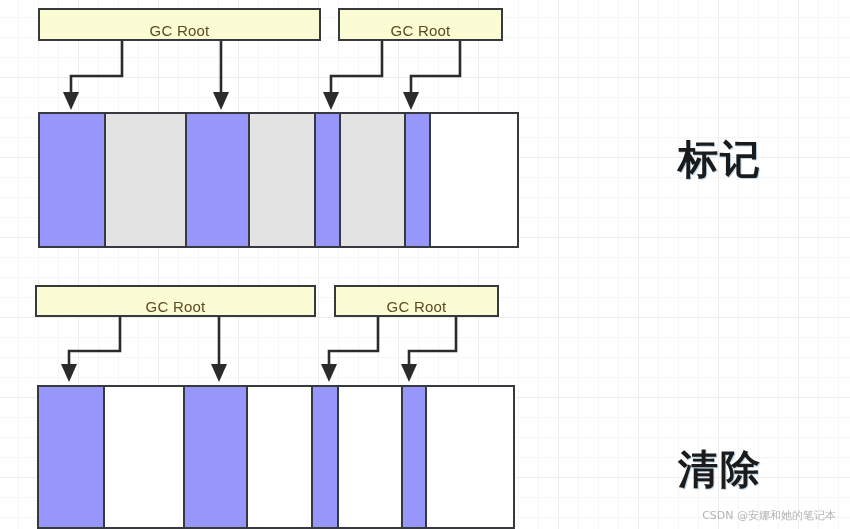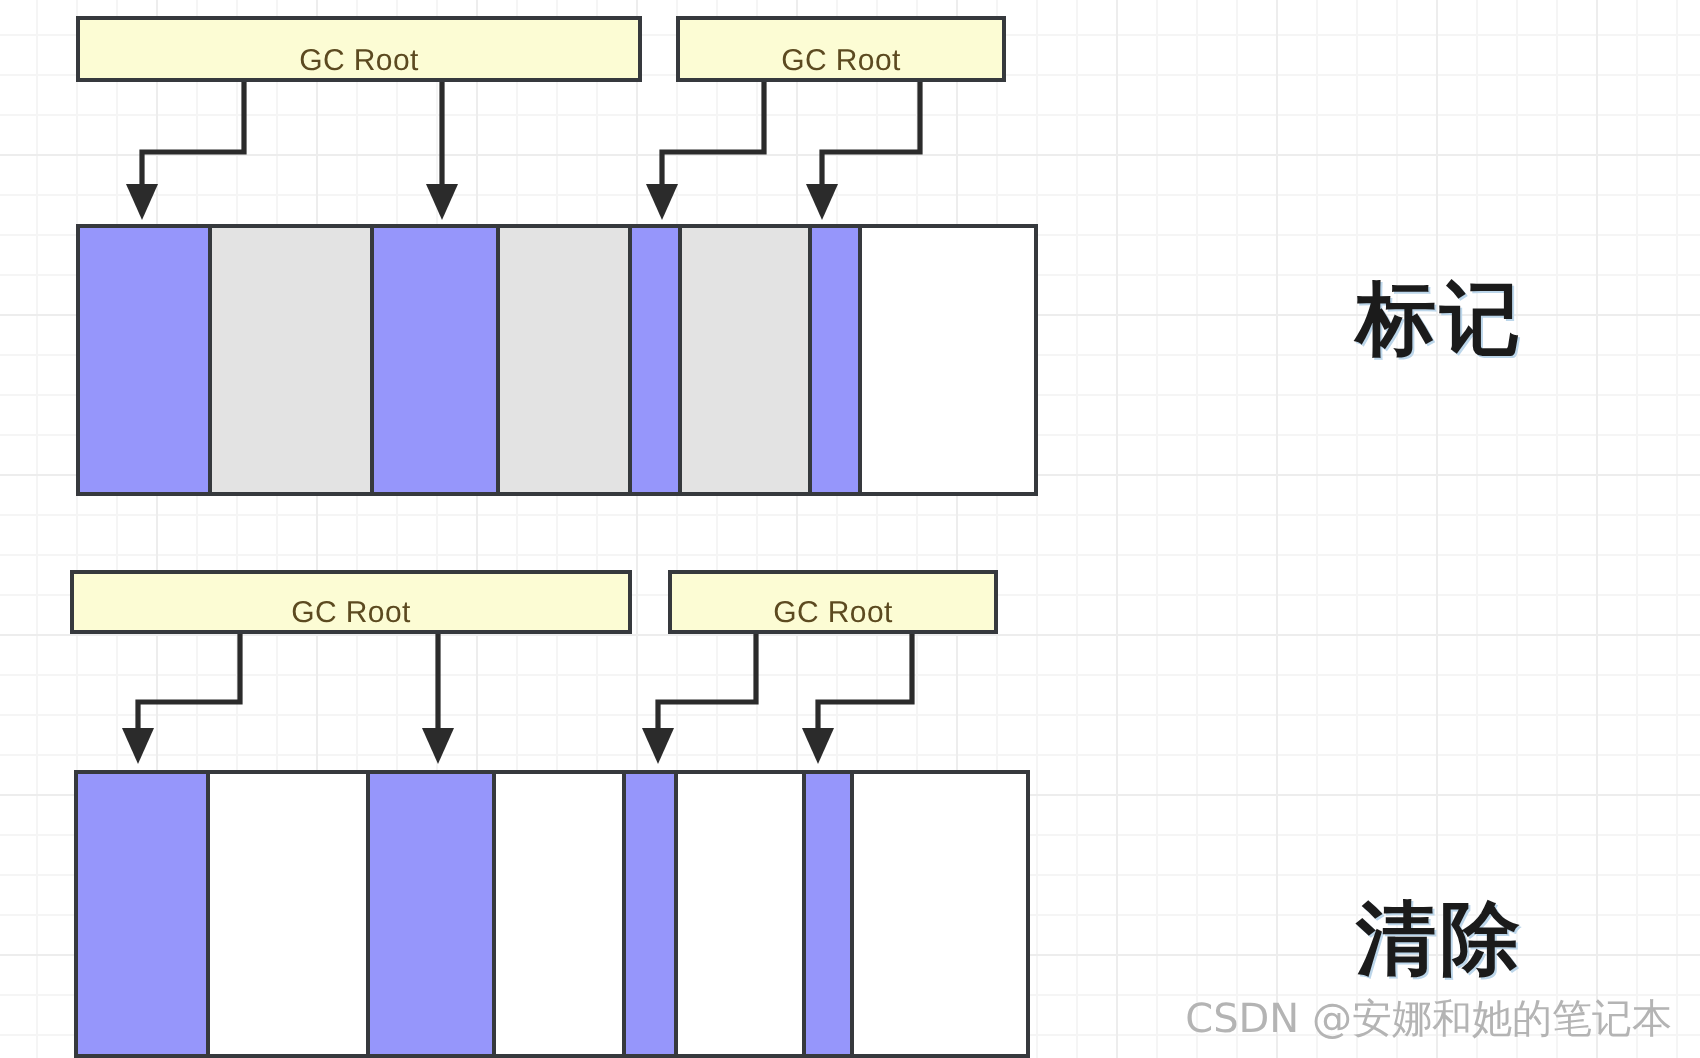--- a/index.html
+++ b/index.html
@@ -93,21 +93,21 @@
     white-space: nowrap;
     text-shadow: 1px 1px 0 #bcd6ea;
   }
 
   
   .watermark {
     position: absolute;
     right: 14px;
     bottom: 6px;
     font-family: "DejaVu Sans", sans-serif;
-    font-size: 20px;
+    font-size: 11px;
     color: #b4b4b4;
     white-space: nowrap;
   }
 </style>
 </head>
 <body>
 
 <div id="canvas">
 
   <div>

